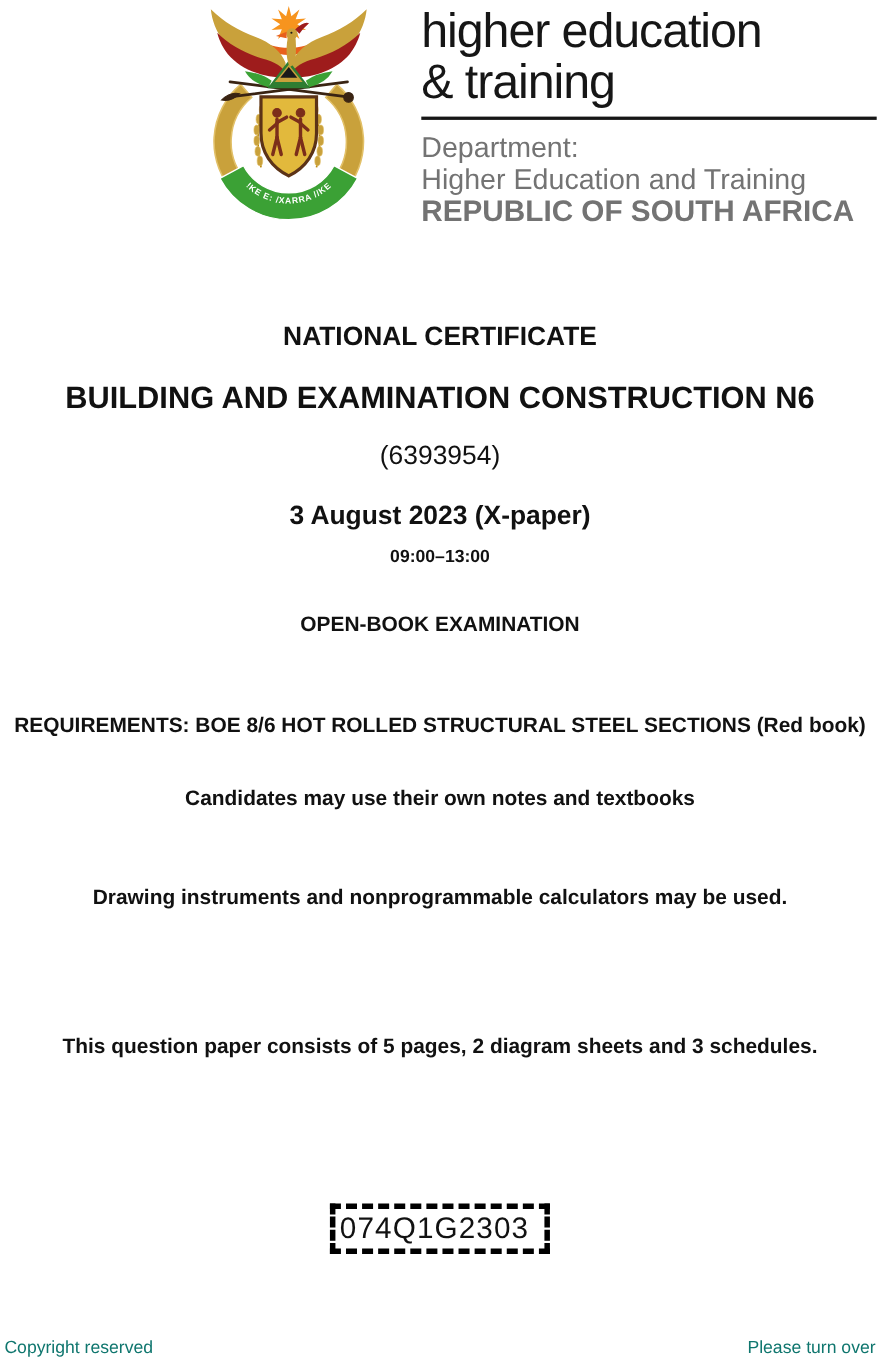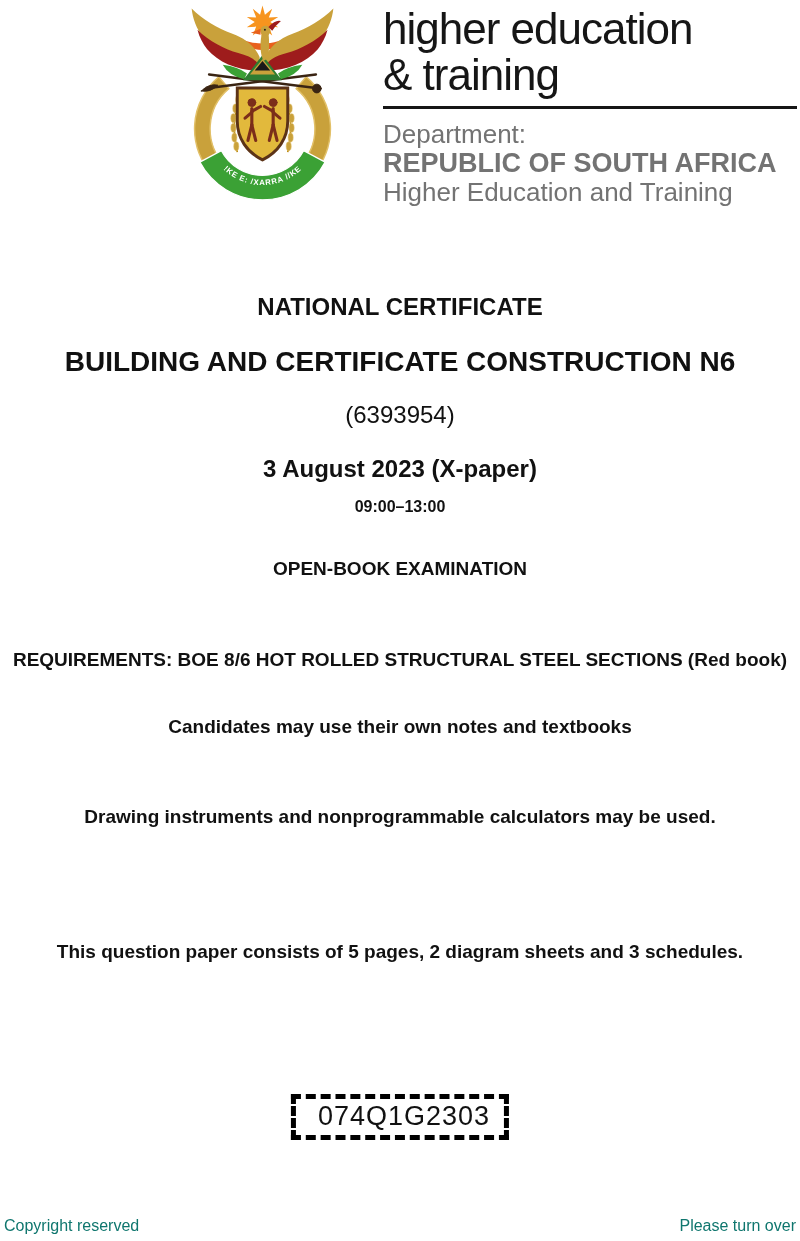--- a/index.html
+++ b/index.html
@@ -66,21 +66,21 @@
   .notes       { top:714px; font-size:19px; }
   .instruments { top:804px; font-size:19px; }
   .contents    { top:939px; font-size:19px; }
   
   .codebox{
     position:absolute;
     top:1094px;
     left:50%;
     transform:translateX(-50%);
     border:5px dashed #000;
-    padding:1px 14px 3px 22px;
+    padding:1px 14px 3px 4px;
   }
   .codebox span{
     font-size:27px;
     line-height:32px;
     letter-spacing:1px;
     color:#111;
     white-space:nowrap;
   }
   
   .footer-left, .footer-right{
@@ -185,28 +185,28 @@
       </text>
     </svg>
 
     <div class="wordmark-block">
       <div class="wordmark">
         <div>higher education</div>
         <div>&amp; training</div>
       </div>
       <div class="logo-rule"></div>
       <div class="dept first">Department:</div>
+      <div class="dept">Higher Education and Training</div>
       <div class="dept country">REPUBLIC OF SOUTH AFRICA</div>
-      <div class="dept">Higher Education and Training</div>
     </div>
   </header>
 
   <main>
     <h2 class="line certificate">NATIONAL CERTIFICATE</h2>
-    <h1 class="line subject">BUILDING AND CERTIFICATE CONSTRUCTION N6</h1>
+    <h1 class="line subject">BUILDING AND EXAMINATION CONSTRUCTION N6</h1>
     <p class="line code">(6393954)</p>
     <p class="line dateline">3 August 2023 (X-paper)</p>
     <p class="line timeline">09:00–13:00</p>
     <p class="line examtype">OPEN-BOOK EXAMINATION</p>
     <p class="line requirements">REQUIREMENTS: BOE 8/6 HOT ROLLED STRUCTURAL STEEL SECTIONS (Red book)</p>
     <p class="line notes">Candidates may use their own notes and textbooks</p>
     <p class="line instruments">Drawing instruments and nonprogrammable calculators may be used.</p>
     <p class="line contents">This question paper consists of 5 pages, 2 diagram sheets and 3 schedules.</p>
 
     <div class="codebox">

